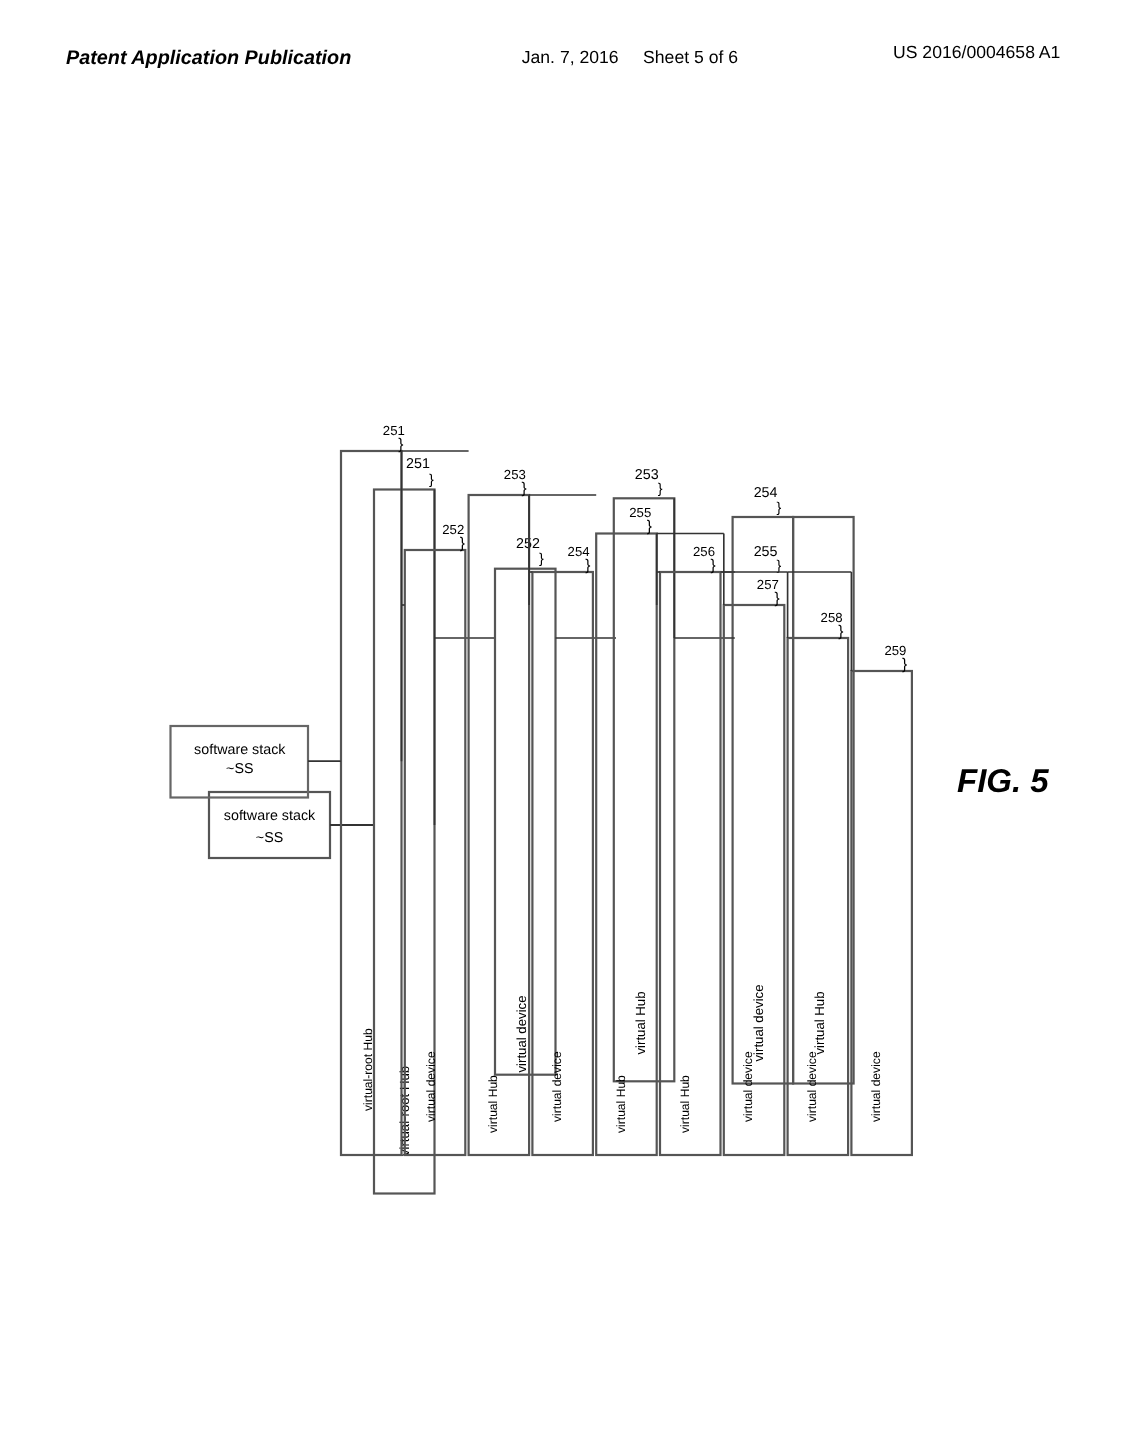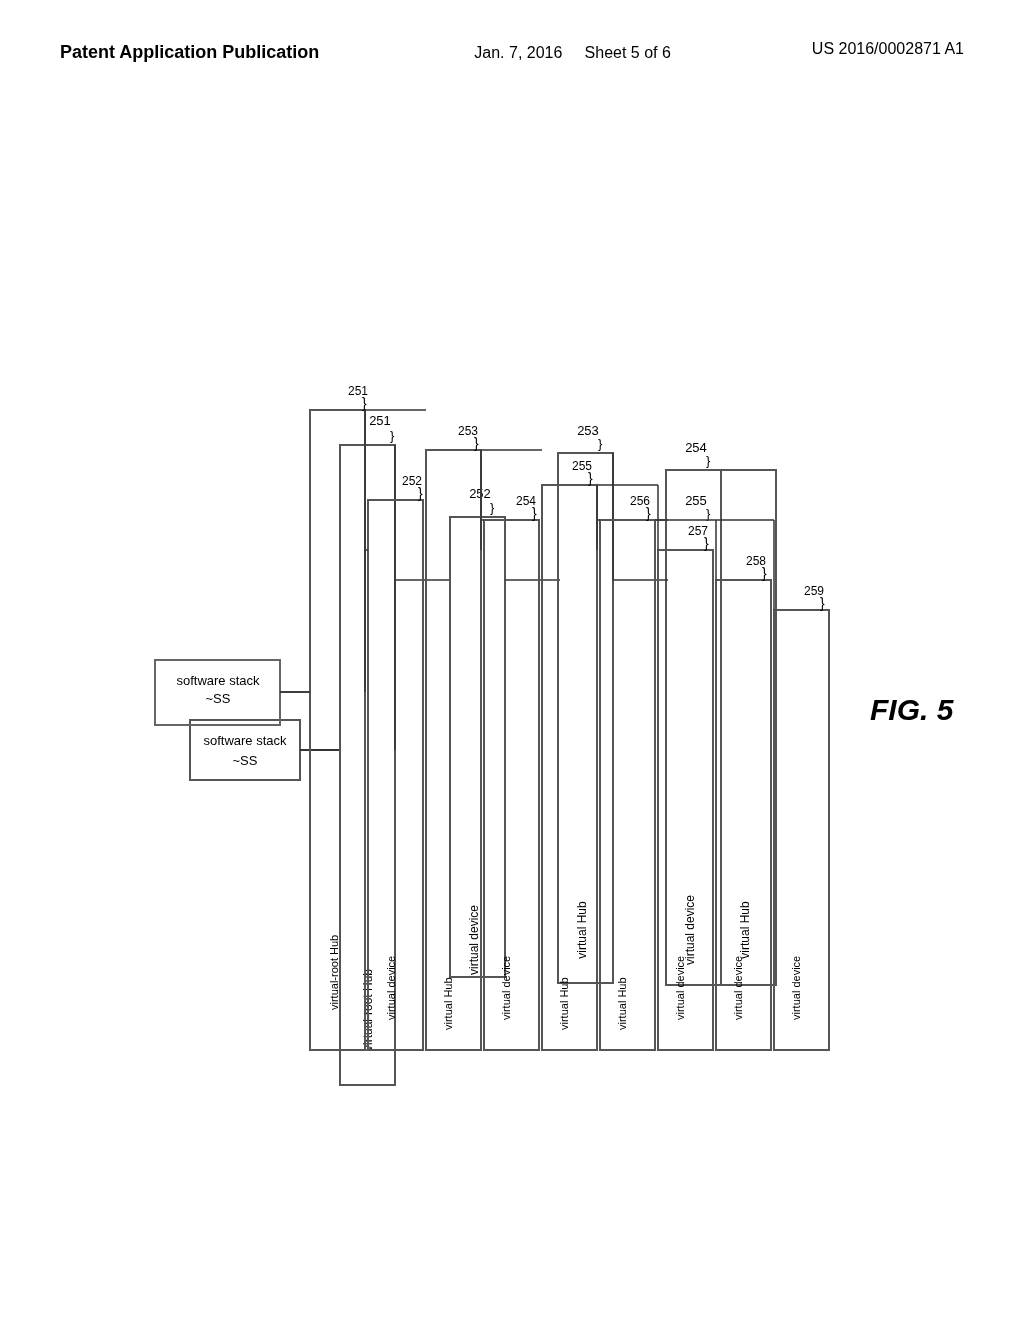--- a/index.html
+++ b/index.html
@@ -19,20 +19,21 @@
       left: 0;
       right: 0;
       display: flex;
       justify-content: space-between;
       align-items: flex-start;
       padding: 0 60px;
     }
     .header-left {
       font-size: 18px;
       font-weight: bold;
+      font-style: italic;
       line-height: 1.4;
     }
     .header-center {
       font-size: 16px;
       text-align: center;
       line-height: 1.6;
       margin-left: 14px;
     }
     .header-right {
       font-size: 16px;
@@ -41,21 +42,21 @@
   </style>
 </head>
 <body>
 
 <div class="header">
   <div class="header-left">Patent Application Publication</div>
   <div class="header-center">
     <span>Jan. 7, 2016</span>&nbsp;&nbsp;&nbsp;&nbsp;
     <span>Sheet 5 of 6</span>
   </div>
-  <div class="header-right">US 2016/0002871 A1</div>
+  <div class="header-right">US 2016/0004658 A1</div>
 </div>
 
 <svg style="position:absolute; top:140px; left:0; width:1024px; height:1140px;">
 
   <rect x="190" y="580" width="110" height="60" fill="none" stroke="#555" stroke-width="2"></rect>
   <text x="245" y="605" font-size="13" text-anchor="middle" font-family="Arial">software stack</text>
   <text x="245" y="625" font-size="13" text-anchor="middle" font-family="Arial">~SS</text>
 
   <line x1="300" y1="610" x2="340" y2="610" stroke="#333" stroke-width="2"></line>
 

